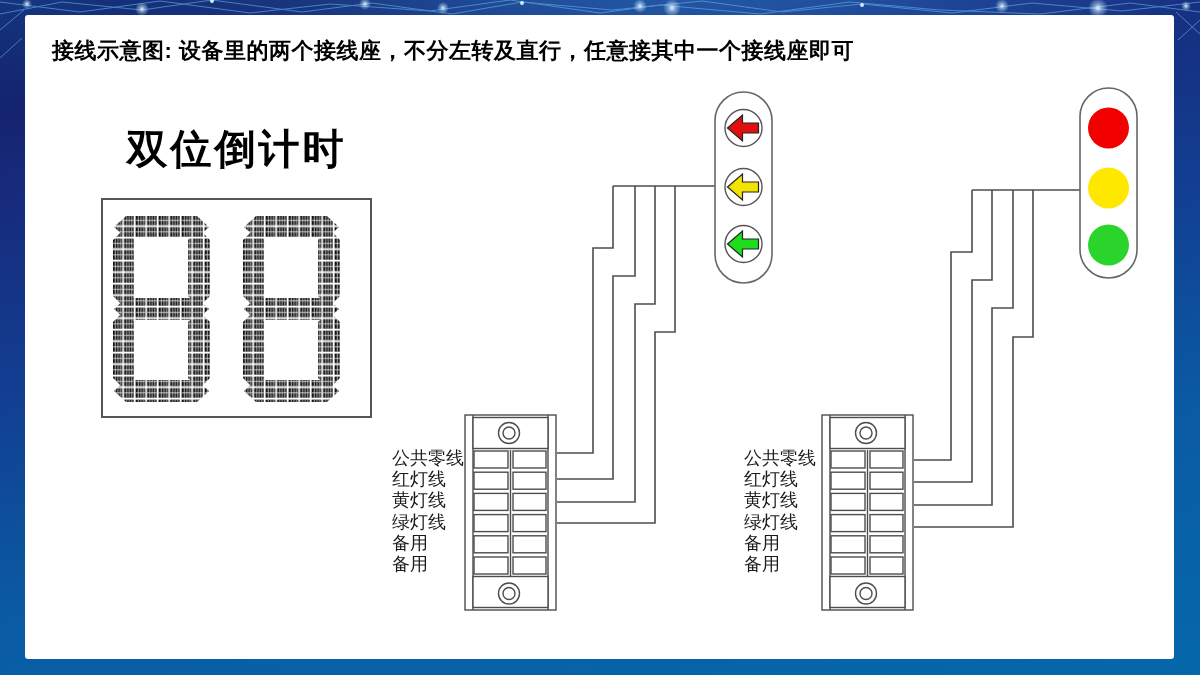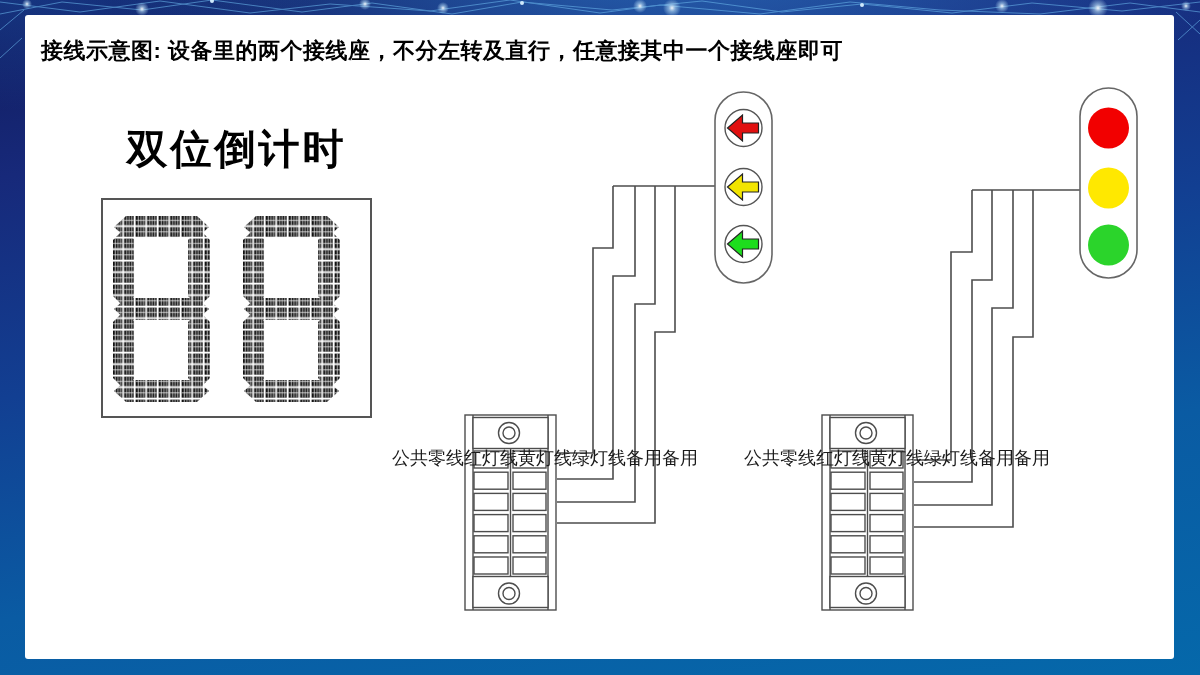--- a/index.html
+++ b/index.html
@@ -12,31 +12,31 @@
       linear-gradient(170deg,#101b5c 0%,#17297a 20%,#123f92 45%,#0a5ba3 70%,#0568aa 100%);
   }
   .plexus{position:absolute;left:0;top:0;z-index:1;}
   .panel{
     position:absolute;left:25px;top:15px;width:1149px;height:644px;
     background:#ffffff;border-radius:3px;z-index:2;
   }
   .diagram{position:absolute;left:0;top:0;z-index:3;}
   .txt{position:absolute;z-index:4;color:#000;}
   .slide-title{
-    left:41px;top:36px;width:1100px;
+    left:52px;top:36px;width:1100px;
     font-size:22px;font-weight:bold;letter-spacing:.5px;
     font-family:"Liberation Sans","DejaVu Sans",sans-serif;
   }
   .cd-label{
     left:102px;top:122px;width:269px;height:46px;text-align:center;
     font-size:41px;font-weight:600;letter-spacing:3px;
     font-family:"Liberation Serif","DejaVu Serif",serif;
   }
   .term-labels{
-    display:flex;flex-direction:row;align-items:flex-start;
+    display:flex;flex-direction:column;align-items:flex-start;
     font-family:"Liberation Serif","DejaVu Serif",serif;
     font-size:18px;color:#1a1a1a;
   }
   .term-labels div{height:21.2px;line-height:21.2px;white-space:nowrap;}
   .term-labels.left{left:392px;top:448px;}
   .term-labels.right{left:744px;top:448px;}
 </style>
 </head>
 <body>
 

